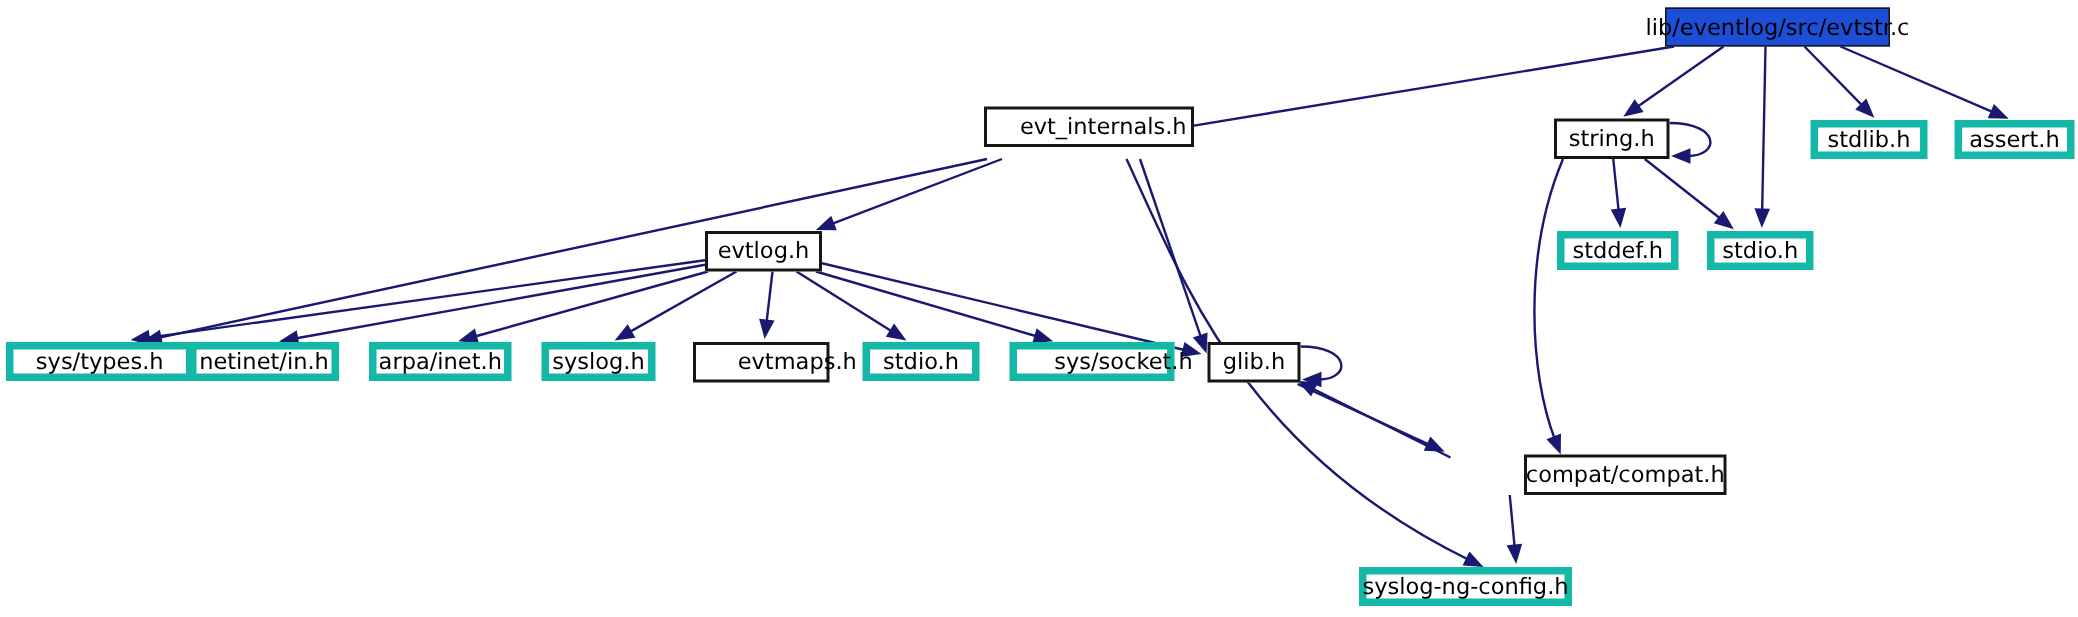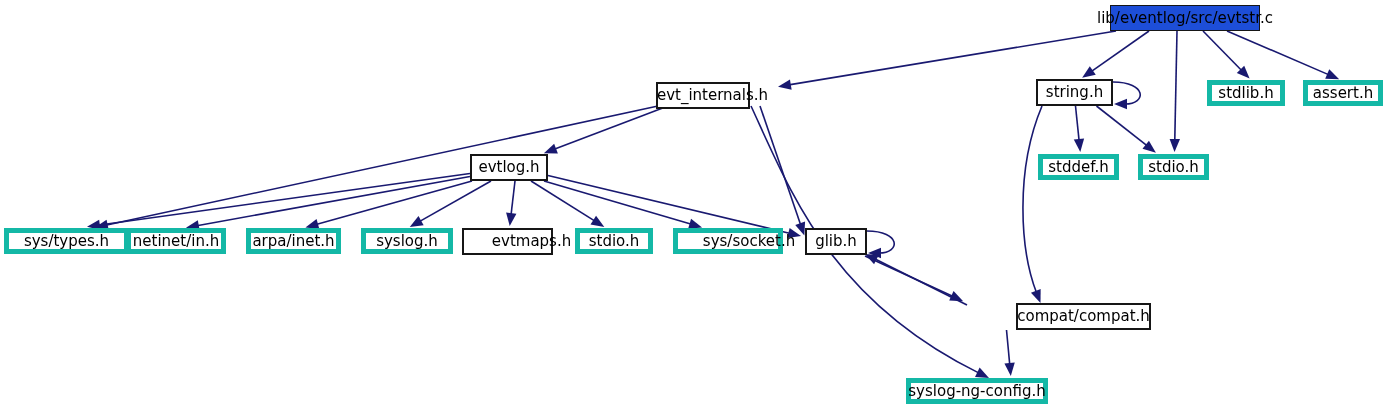--- a/index.html
+++ b/index.html
@@ -67,21 +67,21 @@
       <polygon points="864.7888543819998,253.89442719099992 874.090897168399,264.35922532569896 878.7419185615985,255.05718253929982" class="arrow"></polygon>
       <path d="M 865 256 L 953.1896241151785 296.56722709298214" class="edge"></path>
       <polygon points="963.1830190946429,301.16418878353574 953.5457523726285,291.0072655225893 949.1995340470143,300.45556623044644" class="arrow"></polygon>
       <path d="M 1006.5 330 L 1009.7865707869902 365.0567550612293" class="edge"></path>
       <polygon points="1010.8133185826139,376.00873154788144 1014.7771873451125,362.58011492390676 1004.4225913940959,363.5508582943146" class="arrow"></polygon>
     </svg>
   <div id="nodes">
       <div class="node root" style="left: 1110px; top: 5px; width: 150px; height: 26px;">
         <span>lib/eventlog/src/evtstr.c</span>
       </div>
-      <div class="node bold" style="left: 656px; top: 82px; width: 94px; height: 27px; padding-left: 19px;">
+      <div class="node bold" style="left: 656px; top: 71px; width: 140px; height: 27px; padding-left: 19px;">
         <span>evt_internals.h</span>
       </div>
       <div class="node bold" style="left: 1036px; top: 79px; width: 77px; height: 27px;">
         <span>string.h</span>
       </div>
       <div class="node" style="left: 1207px; top: 80px; width: 78px; height: 26px;">
         <span>stdlib.h</span>
       </div>
       <div class="node" style="left: 1303px; top: 80px; width: 80px; height: 26px;">
         <span>assert.h</span>
@@ -97,21 +97,21 @@
       </div>
       <div class="node" style="left: 4px; top: 228px; width: 125px; height: 26px;">
         <span>sys/types.h</span>
       </div>
       <div class="node" style="left: 126px; top: 228px; width: 100px; height: 26px;">
         <span>netinet/in.h</span>
       </div>
       <div class="node" style="left: 246px; top: 228px; width: 95px; height: 26px;">
         <span>arpa/inet.h</span>
       </div>
-      <div class="node" style="left: 361px; top: 228px; width: 92px; height: 26px;">
+      <div class="node" style="left: 361px; top: 228px; width: 76px; height: 26px;">
         <span>syslog.h</span>
       </div>
       <div class="node bold" style="left: 462px; top: 228px; width: 91px; height: 27px; padding-left: 48px;">
         <span>evtmaps.h</span>
       </div>
       <div class="node" style="left: 575px; top: 228px; width: 78px; height: 26px;">
         <span>stdio.h</span>
       </div>
       <div class="node" style="left: 673px; top: 228px; width: 110px; height: 26px; padding-left: 42px;">
         <span>sys/socket.h</span>

